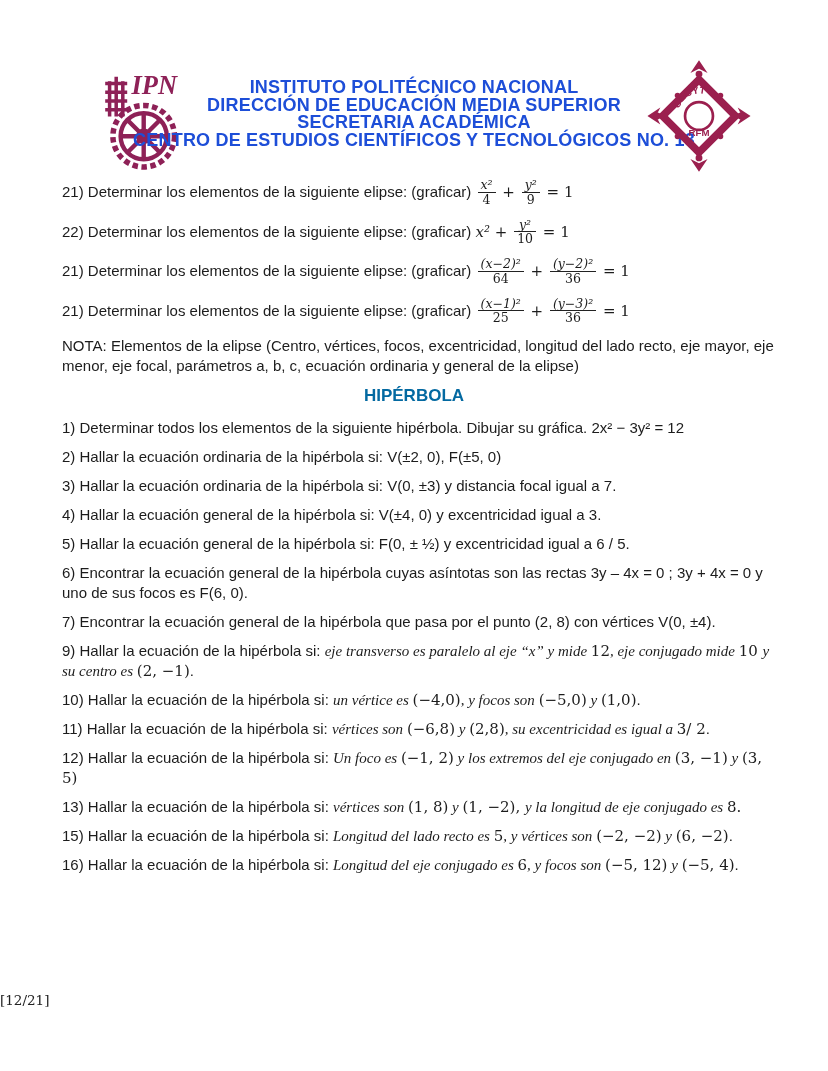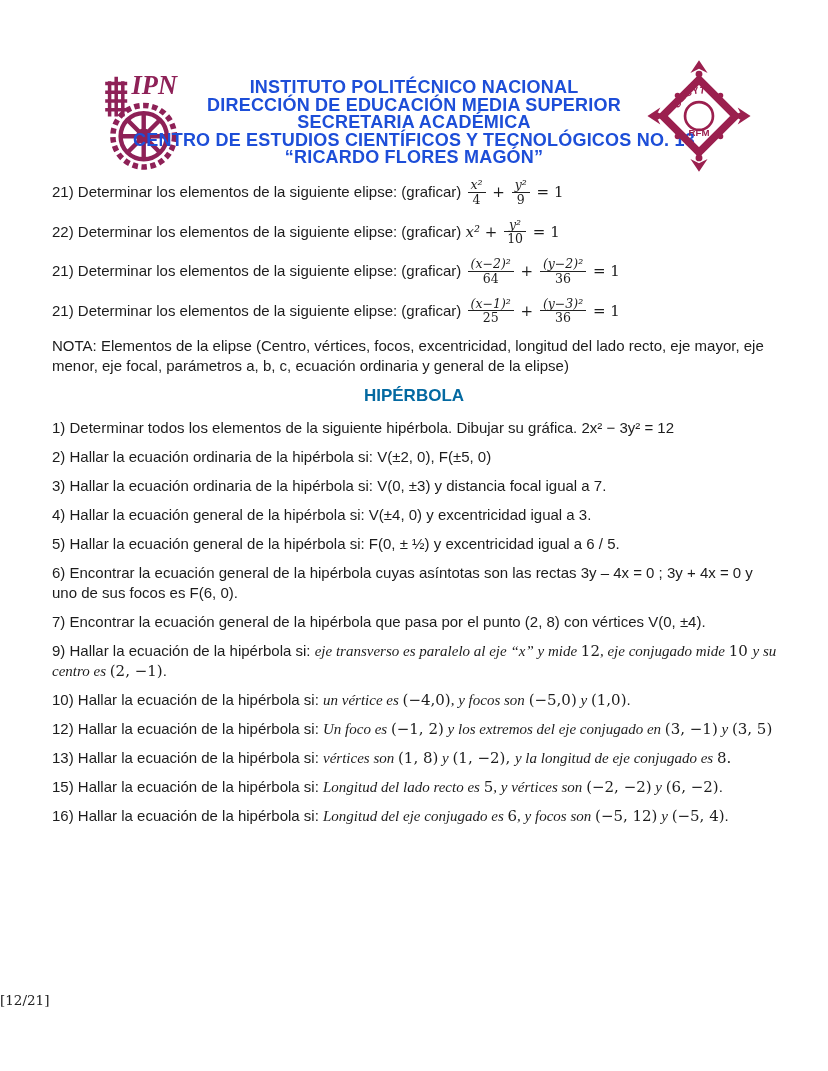--- a/index.html
+++ b/index.html
@@ -23,21 +23,21 @@
     font-size:18px;
     line-height:17.5px;
     letter-spacing:.2px;
     margin-top:13px;
   }
   .logo{position:absolute;}
   .logo-ipn{left:92px;top:68px;width:110px;height:110px;}
   .logo-cecyt{left:645px;top:58px;width:108px;height:116px;}
   
   .doc-body{padding:18px 46px 0 46px;font-size:15px;line-height:20px;}
-  .doc-body p{margin:0 0 9px 6px;}
+  .doc-body p{margin:0 0 9px 16px;}
   .block-note{margin-bottom:6px;}
   .block-title{
     text-align:center;font-weight:bold;font-size:17px;
     margin:10px 0 12px 0 !important;color:#0369a1;
   }
   .seg-s{font-family:"Liberation Sans",sans-serif;}
   .seg-it{font-family:"Liberation Serif",serif;font-style:italic;}
   .seg-m{font-family:"DejaVu Serif",serif;}
   .seg-mi{font-family:"DejaVu Serif",serif;font-style:italic;}
   .frac{
@@ -72,21 +72,20 @@
         </g>
       </g>
       <text x="36" y="24" font-size="24" font-weight="bold" font-style="italic" font-family="Liberation Serif, serif" fill="#8e2157">IPN</text>
     </svg>
 
     <div class="header-text">
       <div>INSTITUTO POLITÉCNICO NACIONAL</div>
       <div>DIRECCIÓN DE EDUCACIÓN MEDIA SUPERIOR</div>
       <div>SECRETARIA ACADÉMICA</div>
       <div>CENTRO DE ESTUDIOS CIENTÍFICOS Y TECNOLÓGICOS NO. 13</div>
-      <div>“RICARDO FLORES MAGÓN”</div>
     </div>
 
     <svg class="logo logo-cecyt" viewBox="0 0 100 108" xmlns="http://www.w3.org/2000/svg" aria-hidden="true">
       <g fill="none" stroke="#9b1f4e">
         <path d="M50,20 L84,54 L50,88 L16,54 Z" stroke-width="7"></path>
         <circle cx="50" cy="54" r="13" stroke-width="2.5"></circle>
       </g>
       <g fill="#9b1f4e">
         <path d="M50,2 L58,14 L50,10 L42,14 Z"></path>
         <path d="M50,106 L42,94 L50,98 L58,94 Z"></path>
@@ -120,20 +119,21 @@
       <p class="block-title">HIPÉRBOLA</p>
       <p><span class="seg-s">1) Determinar todos los elementos de la siguiente hipérbola. Dibujar su gráfica. 2x² − 3y² = 12</span></p>
       <p><span class="seg-s">2) Hallar la ecuación ordinaria de la hipérbola si: V(±2, 0), F(±5, 0)</span></p>
       <p><span class="seg-s">3) Hallar la ecuación ordinaria de la hipérbola si: V(0, ±3) y distancia focal igual a 7.</span></p>
       <p><span class="seg-s">4) Hallar la ecuación general de la hipérbola si: V(±4, 0) y excentricidad igual a 3.</span></p>
       <p><span class="seg-s">5) Hallar la ecuación general de la hipérbola si: F(0, ± ½) y excentricidad igual a 6 / 5.</span></p>
       <p><span class="seg-s">6) Encontrar la ecuación general de la hipérbola cuyas asíntotas son las rectas 3y – 4x = 0 ; 3y + 4x = 0 y uno de sus focos es F(6, 0).</span></p>
       <p><span class="seg-s">7) Encontrar la ecuación general de la hipérbola que pasa por el punto (2, 8) con vértices V(0, ±4).</span></p>
       <p><span class="seg-s">9) Hallar la ecuación de la hipérbola si: </span><span class="seg-it">eje transverso es paralelo al eje “x” y mide </span><span class="seg-m">12</span><span class="seg-it">, eje conjugado mide </span><span class="seg-m">10 </span><span class="seg-it">y su centro es </span><span class="seg-m">(2, −1)</span><span class="seg-s">.</span></p>
       <p><span class="seg-s">10) Hallar la ecuación de la hipérbola si: </span><span class="seg-it">un vértice es </span><span class="seg-m">(−4,0)</span><span class="seg-it">, y focos son </span><span class="seg-m">(−5,0)</span><span class="seg-it"> y </span><span class="seg-m">(1,0)</span><span class="seg-s">.</span></p>
+      <p><span class="seg-s">11) Hallar la ecuación de la hipérbola si: </span><span class="seg-it">vértices son </span><span class="seg-m">(−6,8)</span><span class="seg-it"> y </span><span class="seg-m">(2,8)</span><span class="seg-it">, su excentricidad es igual a </span><span class="seg-m">3/ 2</span><span class="seg-s">.</span></p>
       <p><span class="seg-s">12) Hallar la ecuación de la hipérbola si: </span><span class="seg-it">Un foco es </span><span class="seg-m">(−1, 2)</span><span class="seg-it"> y los extremos del eje conjugado en </span><span class="seg-m">(3, −1)</span><span class="seg-it"> y </span><span class="seg-m">(3, 5)</span></p>
       <p><span class="seg-s">13) Hallar la ecuación de la hipérbola si: </span><span class="seg-it">vértices son </span><span class="seg-m">(1, 8)</span><span class="seg-it"> y </span><span class="seg-m">(1, −2), </span><span class="seg-it">y la longitud de eje conjugado es </span><span class="seg-m">8.</span></p>
       <p><span class="seg-s">15) Hallar la ecuación de la hipérbola si: </span><span class="seg-it">Longitud del lado recto es </span><span class="seg-m">5</span><span class="seg-it">, y vértices son </span><span class="seg-m">(−2, −2)</span><span class="seg-it"> y </span><span class="seg-m">(6, −2)</span><span class="seg-s">.</span></p>
       <p><span class="seg-s">16) Hallar la ecuación de la hipérbola si: </span><span class="seg-it">Longitud del eje conjugado es </span><span class="seg-m">6</span><span class="seg-it">, y focos son </span><span class="seg-m">(−5, 12)</span><span class="seg-it"> y </span><span class="seg-m">(−5, 4)</span><span class="seg-s">.</span></p>
     </div>
 
   <div class="footer">[12/21]</div>
 </div>
 
 </body></html>

